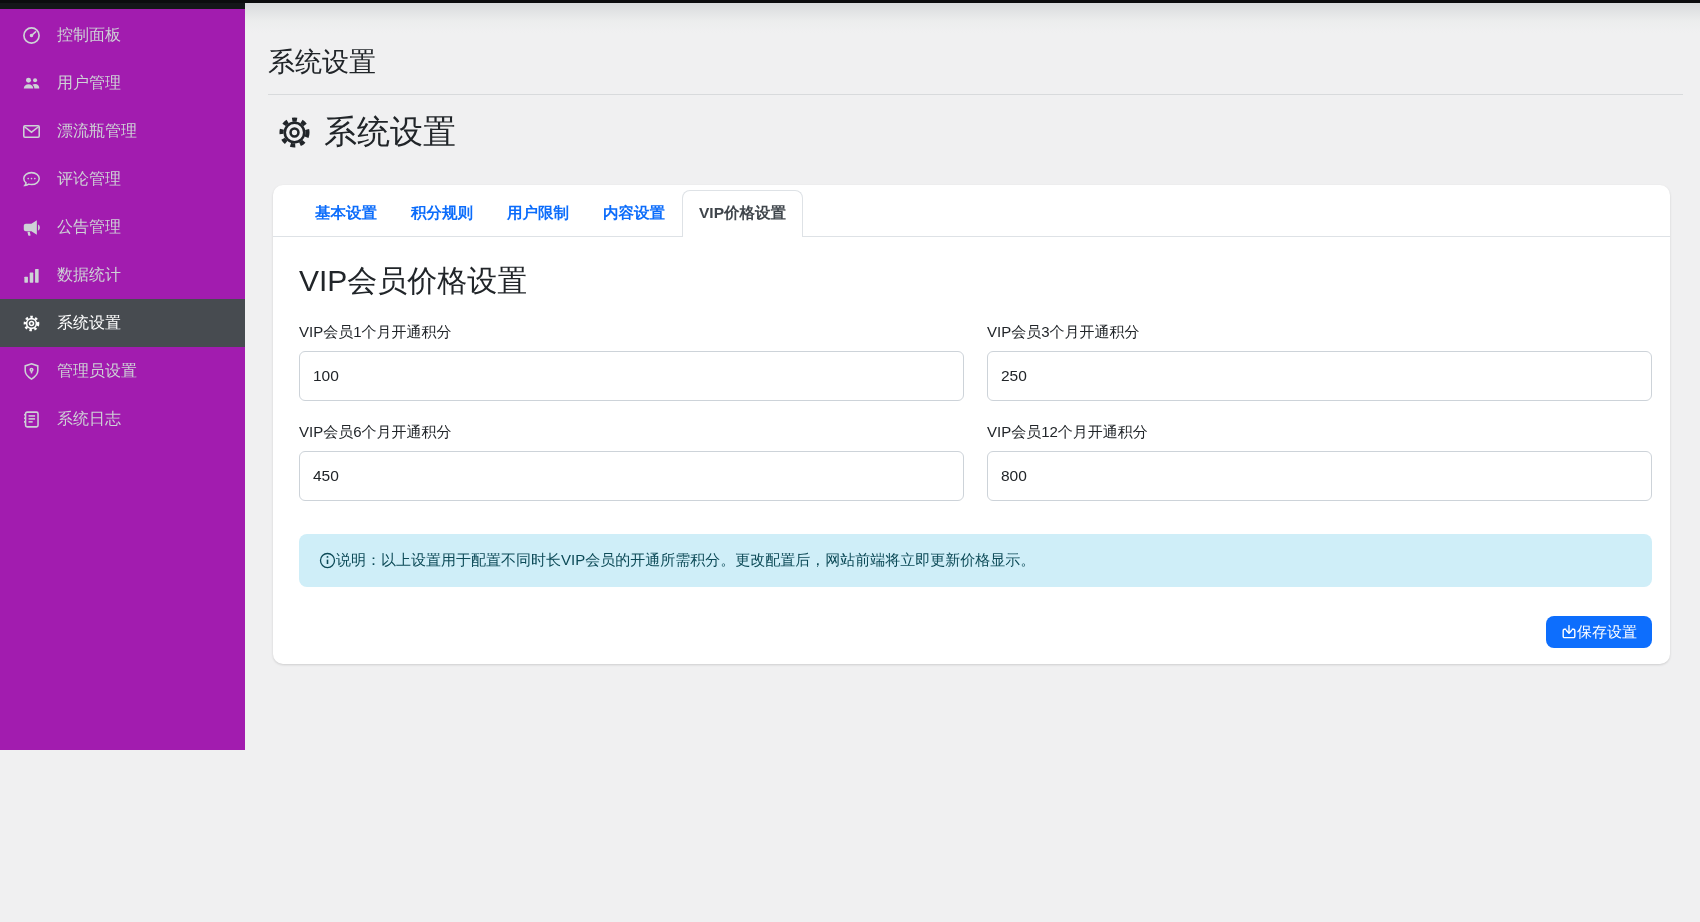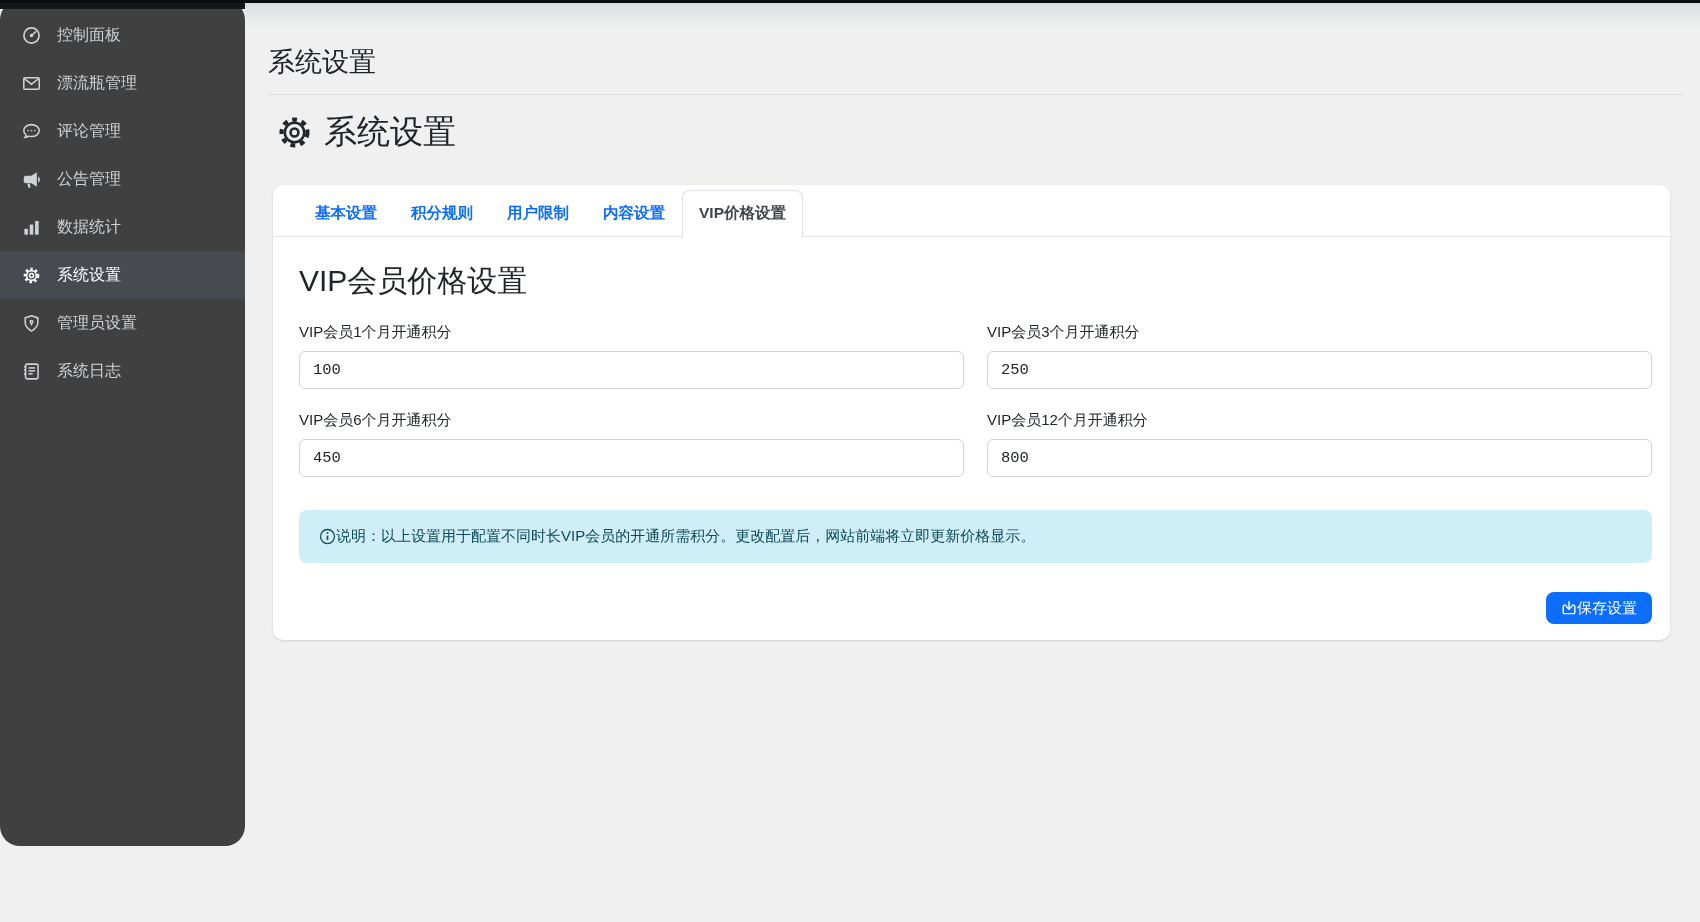--- a/index.html
+++ b/index.html
@@ -2,21 +2,21 @@
 <html><head>
 <meta charset="utf-8">
 <style>
   * { margin:0; padding:0; box-sizing:border-box; }
   html,body { width:1700px; height:922px; overflow:hidden;
     font-family:"Liberation Sans","DejaVu Sans",sans-serif; background:#f0f0f1; }
 
   .topbar { position:absolute; top:0; left:0; width:1700px; height:3px; background:#0b0c0e; z-index:5; }
 
   
-  .sidebar { position:absolute; top:0; left:0; width:245px; height:846px; background:#404040;border-radius:20px; }
+  .sidebar { position:absolute; top:0; left:0; width:245px; height:750px; background:#a21caf; }
   .sidebar-topstrip { height:9px; background:#141619; }
   .nav-list { padding-top:2px; }
   .nav-item { display:flex; align-items:center; height:48px; padding-left:20px;
     color:#ced2d6; font-size:16px; cursor:pointer; }
   .nav-item .ico { width:22px; height:22px; display:flex; align-items:center; justify-content:center; margin-right:15px; flex:0 0 22px; }
   .nav-item svg { width:19px; height:19px; display:block; }
   .nav-item.active { background:#474b50; color:#ffffff; }
 
   
   .main { position:absolute; top:3px; left:245px; width:1455px; height:919px;
@@ -34,23 +34,23 @@
   .tabs { display:flex; padding:5px 24px 0 25px; border-bottom:1px solid #dee2e6; }
   .tab { padding:12px 16px; font-size:15.5px; font-weight:700; color:#0b6cfb; cursor:pointer;
     border:1px solid transparent; border-bottom:none; border-radius:8px 8px 0 0; }
   .tab.active { color:#3f454b; background:#ffffff; border-color:#dee2e6; margin-bottom:-1px; }
 
   .card-body { padding:22px 18px 16px 26px; }
   .panel-title { font-size:30px; color:#212529; font-weight:400; margin:2px 0 21px; }
 
   .form-grid { display:grid; grid-template-columns:1fr 1fr; column-gap:23px; row-gap:22px; }
   .field label { display:block; font-size:15px; color:#212529; margin-bottom:9px; }
-  .field input { width:100%; height:38px; border:1px solid #cdd3d9; border-radius:6px;
+  .field input { width:100%; height:50px; border:1px solid #cdd3d9; border-radius:6px;
     padding:0 13px; font-size:15.5px; color:#212529; background:#fff; outline:none;
-    font-family:Liberation Mono, monospace; }
+    font-family:Liberation Sans, sans-serif; }
 
   .alert { margin-top:33px; background:#cfeef8; border-radius:8px; padding:17px 20px;
     font-size:15px; color:#0c4a57; display:flex; align-items:center; }
   .alert svg { width:17px; height:17px; flex:0 0 17px; }
 
   .footer-row { display:flex; justify-content:flex-end; margin-top:29px; }
   .save-btn { display:flex; align-items:center; gap:0; height:32px; padding:0 15px;
     background:#0d6efd; color:#ffffff; font-size:15px; border:none; border-radius:8px;
     cursor:pointer; font-family:"Liberation Sans","DejaVu Sans",sans-serif; }
   .save-btn svg { width:16px; height:16px; }
@@ -68,20 +68,31 @@
       <span class="ico">
         <svg viewBox="0 0 16 16" fill="none" stroke="currentColor" stroke-width="1.4">
           <circle cx="8" cy="8" r="6.4"></circle>
             <line x1="8" y1="8" x2="11.4" y2="4.9" stroke-linecap="round"></line>
             <circle cx="8" cy="8" r="0.8" fill="currentColor"></circle>
         </svg>
       </span>
       <span>控制面板</span>
     </div>
 
+    <div class="nav-item">
+      <span class="ico">
+        <svg viewBox="0 0 16 16" fill="currentColor">
+          <circle cx="5.5" cy="5.3" r="2.1"></circle>
+            <circle cx="11" cy="5.3" r="1.7"></circle>
+          <path d="M1.5 12.3c0-2.2 1.8-3.6 4-3.6s4 1.4 4 3.6z"></path>
+          <path d="M10.4 12.3c0-1.5-.7-2.6-1.7-3.3.7-.4 1.5-.6 2.3-.6 1.9 0 3.5 1.2 3.5 3.1v.8z"></path>
+        </svg>
+      </span>
+      <span>用户管理</span>
+    </div>
 
     <div class="nav-item">
       <span class="ico">
         <svg viewBox="0 0 16 16" fill="none" stroke="currentColor" stroke-width="1.3">
           <rect x="1.5" y="3.2" width="13" height="9.6" rx="1"></rect>
             <path d="M1.8 3.8 8 8.6l6.2-4.8"></path>
         </svg>
       </span>
       <span>漂流瓶管理</span>
     </div>

